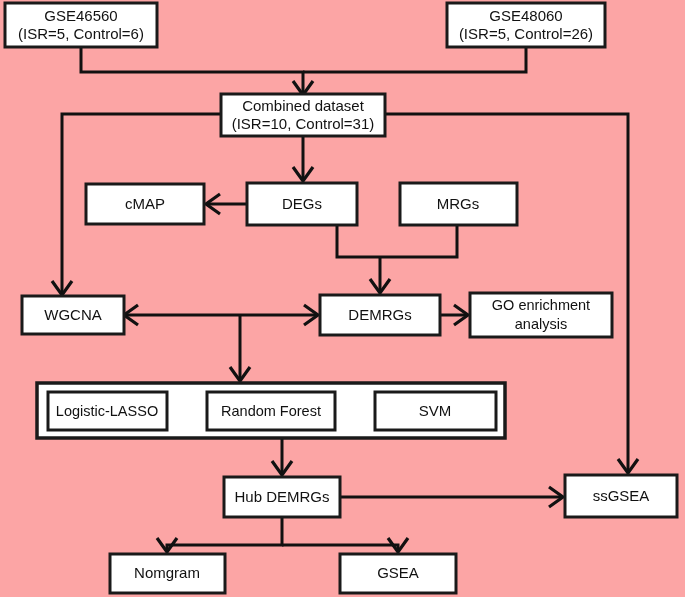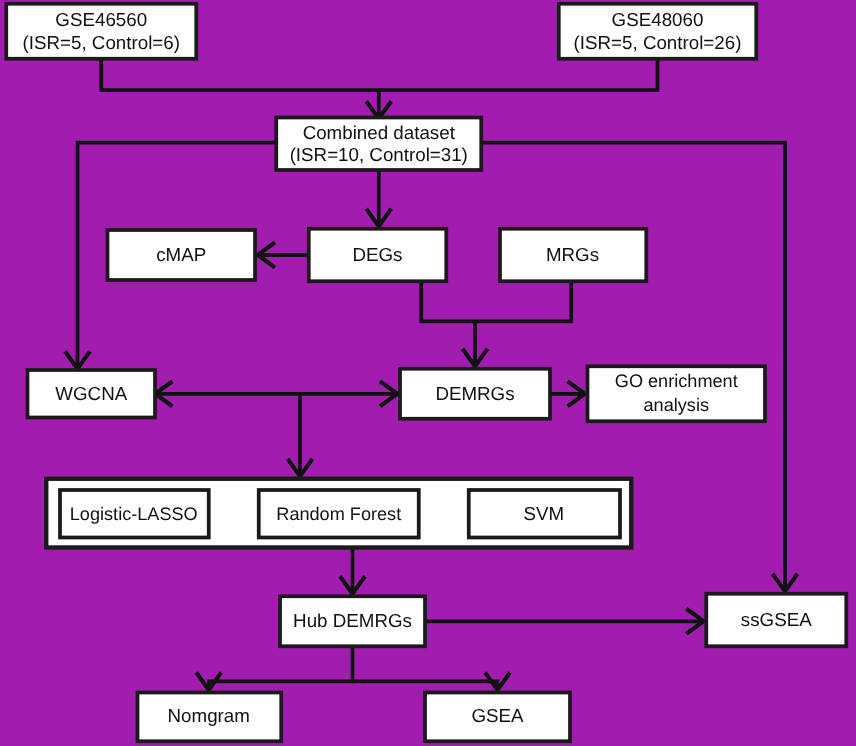--- a/index.html
+++ b/index.html
@@ -10,21 +10,21 @@
   body {
     width: 685px;
     height: 597px;
     font-family: "Liberation Sans", sans-serif;
     overflow: hidden;
   }
   #flowchart-root {
     position: relative;
     width: 685px;
     height: 597px;
-    background: #a21caf;
+    background: #fca5a5;
   }
   svg.chart-svg {
     display: block;
     width: 685px;
     height: 597px;
   }
   .node-rect {
     fill: #ffffff;
     stroke: #1a1a1a;
     stroke-width: 3;

